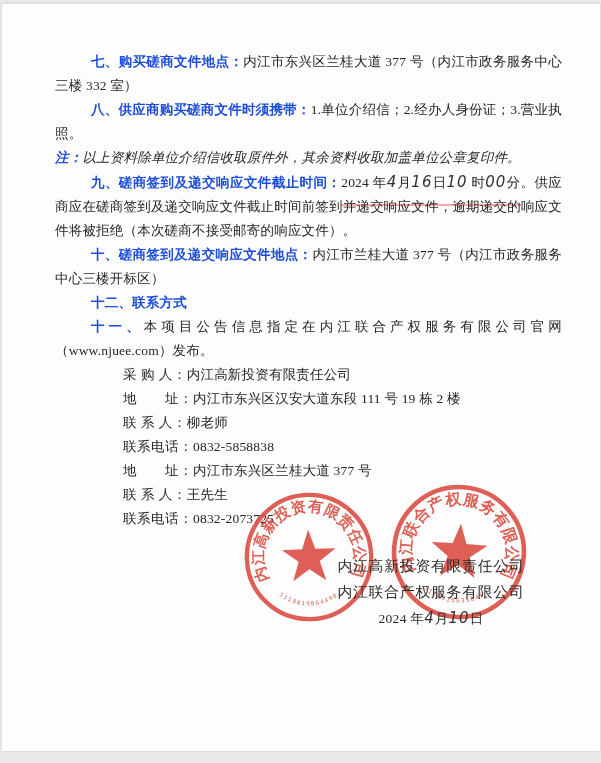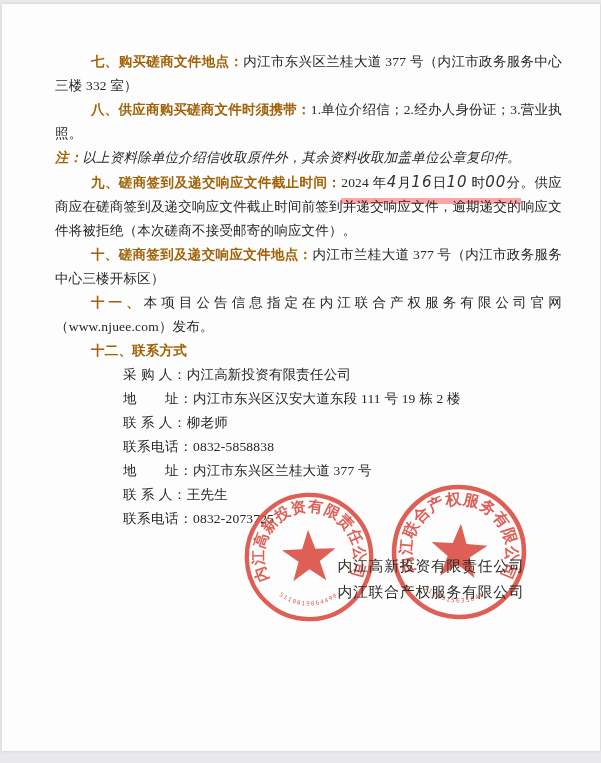--- a/index.html
+++ b/index.html
@@ -13,24 +13,24 @@
     background:#fdfdfd;
     box-shadow:0 0 3px rgba(0,0,0,.12);
   }
   .content{
     position:absolute;left:53px;top:46px;width:507px;
     font-size:13.5px;line-height:24px;color:#262626;
     text-align:justify;letter-spacing:.2px;
   }
   .content p{margin:0;text-indent:36px;}
   .content p.noindent{text-indent:0;}
-  .head{font-weight:bold;color:#a16207;}
+  .head{font-weight:bold;color:#1d4ed8;}
   .note-line{font-style:italic;}
   .deadline{
-    border-bottom:6px solid #fca5a5;padding-bottom:8px;
+    border-bottom:2px solid #fca5a5;padding-bottom:14px;
     white-space:nowrap;
   }
   .hw{
     font-family:"DejaVu Sans",sans-serif;font-style:italic;
     font-size:15px;letter-spacing:1px;color:#33312f;
   }
   .contact{padding-left:32px;text-indent:0;}
   .contact .label{letter-spacing:.5px;margin-top:8px;}
   .sig-block{
     position:absolute;left:331px;top:549px;width:196px;
@@ -56,23 +56,23 @@
     <p><span class="head">七、购买磋商文件地点：</span><span>内江市东兴区兰桂大道 377 号（内江市政务服务中心三楼 332 室）</span></p>
 
     <p><span class="head">八、供应商购买磋商文件时须携带：</span><span>1.单位介绍信；2.经办人身份证；3.营业执照。</span></p>
 
     <p class="noindent note-line"><span class="head">注：</span><span>以上资料除单位介绍信收取原件外，其余资料收取加盖单位公章复印件。</span></p>
 
     <p><span class="head">九、磋商签到及递交响应文件截止时间：</span><span class="deadline"><span>2024 年</span><span class="hw">4</span><span>月</span><span class="hw">16</span><span>日</span><span class="hw">10</span><span> 时</span><span class="hw">00</span><span>分</span></span><span>。供应商应在磋商签到及递交响应文件截止时间前签到并递交响应文件，逾期递交的响应文件将被拒绝（本次磋商不接受邮寄的响应文件）。</span></p>
 
     <p><span class="head">十、磋商签到及递交响应文件地点：</span><span>内江市兰桂大道 377 号（内江市政务服务中心三楼开标区）</span></p>
 
+    <p><span class="head">十二、联系方式</span></p>
+
     <p><span class="head">十一、</span><span>本项目公告信息指定在内江联合产权服务有限公司官网（www.njuee.com）发布。</span></p>
-
-    <p><span class="head">十二、联系方式</span></p>
 
     <p class="contact"><span class="label">采 购 人：</span><span>内江高新投资有限责任公司</span></p>
     <p class="contact"><span class="label">地　　址：</span><span>内江市东兴区汉安大道东段 111 号 19 栋 2 楼</span></p>
     <p class="contact"><span class="label">联 系 人：</span><span>柳老师</span></p>
     <p class="contact"><span class="label">联系电话：</span><span>0832-5858838</span></p>
     <p class="contact"><span class="label">地　　址：</span><span>内江市东兴区兰桂大道 377 号</span></p>
     <p class="contact"><span class="label">联 系 人：</span><span>王先生</span></p>
     <p class="contact"><span class="label">联系电话：</span><span>0832-2073725</span></p>
   </div>
 
@@ -94,15 +94,16 @@
     </defs>
     <circle cx="70" cy="70" r="64" fill="none" stroke="#d94a3e" stroke-width="4.5"></circle>
     <polygon points="70,42 76.8,61.7 97.6,62 80.9,74.6 87,94.5 70,82.5 53,94.5 59.1,74.6 42.4,62 63.2,61.7" fill="#d94a3e"></polygon>
     <text font-size="15.5" fill="#d94a3e"><textPath href="#arcR" startOffset="2" textLength="192">内江联合产权服务有限公司</textPath></text>
     <text class="serial" font-size="6" fill="#d94a3e"><textPath href="#serR" startOffset="0" textLength="64">5110515635045</textPath></text>
   </svg>
 
   <div class="sig-block">
     <div class="sig-line">内江高新投资有限责任公司</div>
     <div class="sig-line">内江联合产权服务有限公司</div>
+    <div class="sig-line sig-date"><span>2024 年</span><span class="hw">4</span><span>月</span><span class="hw">10</span><span>日</span></div>
   </div>
 
 </div>
 
 </body></html>

